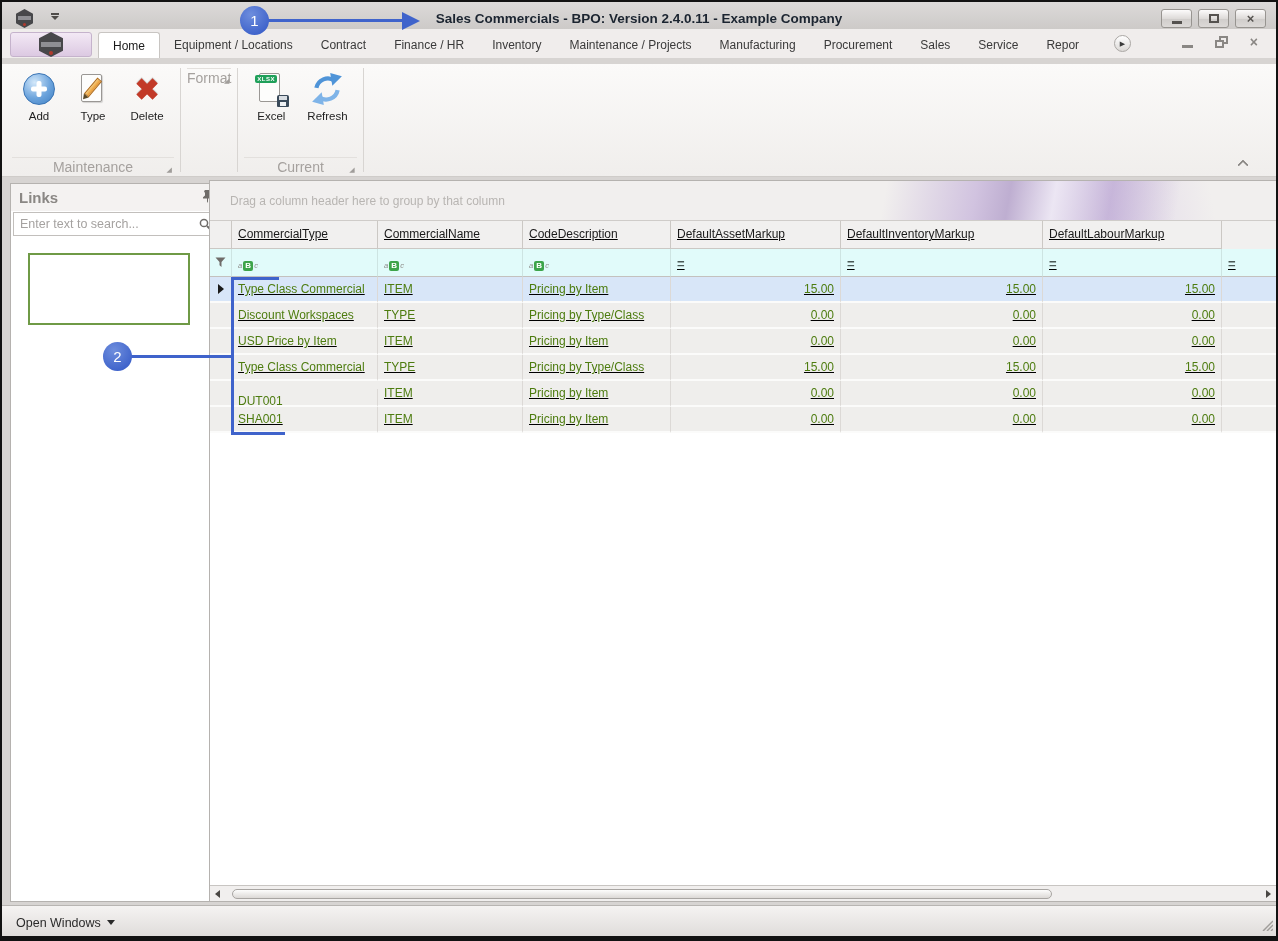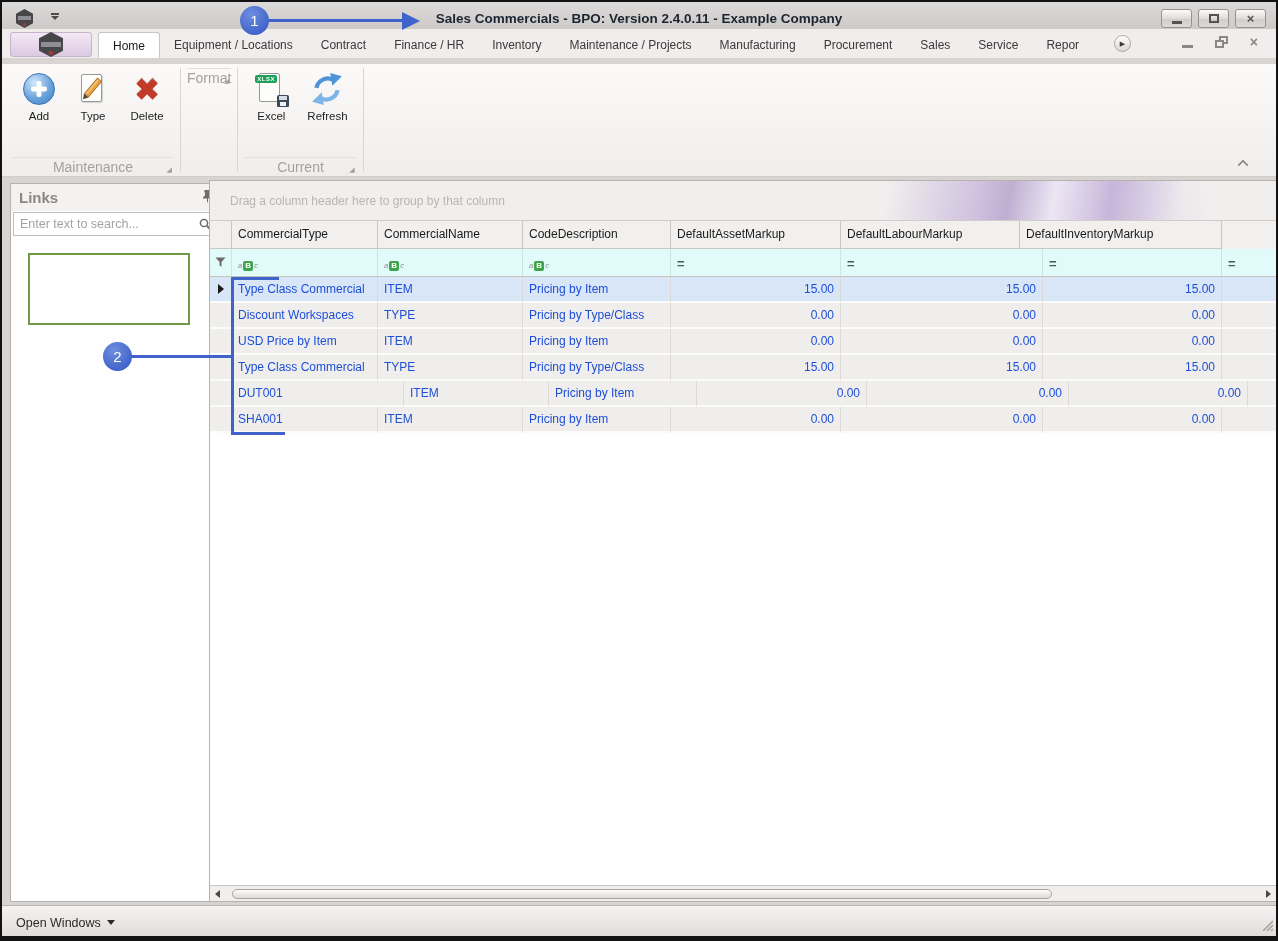--- a/index.html
+++ b/index.html
@@ -104,42 +104,42 @@
   .links-header { height:27px; display:flex; align-items:center; padding:0 8px; background:#f4f2f1; }
   .links-title { flex:1; font-size:15px; font-weight:bold; color:#8a8784; }
   .links-search { margin:1px 2px; height:24px; border:1px solid #c2bfbc; background:#fff; display:flex; align-items:center; }
   .links-search input { flex:1; border:none; outline:none; padding:0 6px; font-size:12.5px; color:#3a3a3a;
     font-family:"Liberation Sans",sans-serif; background:transparent; }
   .links-search input::placeholder { color:#a5a2a0; }
   .links-search .mag { padding-right:6px; display:flex; }
   .tile { position:absolute; left:17px; top:69px; width:162px; height:72px;
     border:2px solid #6f9a46; color:#ffffff; font-size:13px; padding:11px 0 0 14px; }
   
-  .grid { position:absolute; left:207px; top:178px; width:1068px; height:722px; background:#ffffff; border:1px solid #b5b2af; border-right:none; }
+  .grid { position:absolute; left:207px; top:178px; width:1068px; height:722px; background:#ffffff; border:1px solid #b5b2af; border-right:none;text-decoration:underline; }
   .groupby { position:relative; height:40px; background:#f1efee; overflow:hidden; border-bottom:1px solid #cfccc9; }
   .groupby .swoosh { position:absolute; right:0; top:0; width:560px; height:40px;
     background:
       linear-gradient(100deg, transparent 30%, rgba(183,159,212,.55) 46%, rgba(140,110,180,.5) 52%, rgba(236,230,244,.9) 60%, rgba(167,140,200,.45) 70%, transparent 82%),
       linear-gradient(80deg, transparent 55%, rgba(200,180,224,.4) 70%, transparent 88%); }
   .groupby .hint { position:absolute; left:20px; top:0; line-height:40px; font-size:12px; color:#b8b5b2; }
   .gridrow { display:flex; overflow:hidden; }
   .gcell { flex:none; overflow:hidden; white-space:nowrap; }
   .hdr { height:28px; background:#f1f0ef; }
   .hdr .gcell { border-right:1px solid #cbc8c4; border-bottom:1px solid #cbc8c4; font-size:12px; color:#1a1a1a;
     padding:6px 6px 0; }
   .hdr .gcell.ind { background:#f1f0ef; }
   .flt { height:28px; background:#e1fbfa; }
   .flt .gcell { border-right:1px solid #cde4e2; border-bottom:1px solid #c4c1be; padding:5px 6px 0; }
   .flt .gcell.ind { display:flex; align-items:center; justify-content:center; padding:0; }
   .abc-badge { display:inline-flex; align-items:center; gap:1px; font-size:7.5px; color:#8a8784; }
   .abc-badge b { display:inline-flex; width:10px; height:10px; background:#3da44a; border-radius:2px; color:#fff;
     align-items:center; justify-content:center; font-size:8px; }
   .eq-glyph { font-size:13px; font-weight:bold; color:#4c5a57; line-height:14px; }
   .drow { height:26px; background:#efeeec; }
-  .drow .gcell { border-right:1px solid #dcd9d6; border-bottom:2px solid #fbfbfa; font-size:12px; color:#1d4ed8; padding:5px 6px 0; }
+  .drow .gcell { border-right:1px solid #dcd9d6; border-bottom:2px solid #fbfbfa; font-size:12px; color:#4d7c0f; padding:5px 6px 0; }
   .drow .gcell.num { text-align:right; }
   .drow.selected { background:#d8e6f8; }
   .drow .gcell.ind { display:flex; align-items:center; justify-content:center; padding:0; }
   .row-arrow { width:0; height:0; border-top:5px solid transparent; border-bottom:5px solid transparent; border-left:6px solid #1a1a1a; }
   .hscroll { position:absolute; left:0; bottom:0; width:1067px; height:16px; background:#f1efee; border-top:1px solid #c8c5c2;
     display:flex; align-items:center; }
   .sarrow { width:14px; display:flex; align-items:center; justify-content:center; }
   .tri-l { width:0; height:0; border-top:4px solid transparent; border-bottom:4px solid transparent; border-right:5px solid #4a4744; }
   .tri-r { width:0; height:0; border-top:4px solid transparent; border-bottom:4px solid transparent; border-left:5px solid #4a4744; }
   .sthumb { position:absolute; left:22px; top:3px; width:820px; height:10px; border:1px solid #a8a5a2; border-radius:5px;
@@ -303,22 +303,22 @@
     <div class="groupby">
       <div class="swoosh"></div>
       <div class="hint">Drag a column header here to group by that column</div>
     </div>
     <div class="gridrow hdr">
         <div class="gcell ind" style="width: 22px;"></div>
         <div class="gcell" style="width: 146px;">CommercialType</div>
         <div class="gcell" style="width: 145px;">CommercialName</div>
         <div class="gcell" style="width: 148px;">CodeDescription</div>
         <div class="gcell" style="width: 170px;">DefaultAssetMarkup</div>
+        <div class="gcell" style="width: 202px;">DefaultInventoryMarkup</div>
         <div class="gcell" style="width: 179px;">DefaultLabourMarkup</div>
-        <div class="gcell" style="width: 202px;">DefaultInventoryMarkup</div>
         <div class="gcell" style="width: 56px; margin-top: 28px;">DefaultS</div>
       </div>
     <div class="gridrow flt">
         <div class="gcell ind" style="width: 22px;">
           <svg width="11" height="11" viewBox="0 0 11 11">
             <polygon points="0.5,0.5 10.5,0.5 6.5,5 6.5,10 4.5,8.3 4.5,5" fill="#6f6c69"></polygon>
           </svg>
         </div>
         <div class="gcell" style="width: 146px;"><span class="abc-badge">
             <i>a</i>
@@ -378,21 +378,21 @@
           <div class="gcell" style="width: 146px;">Type Class Commercial</div>
           <div class="gcell" style="width: 145px;">TYPE</div>
           <div class="gcell" style="width: 148px;">Pricing by Type/Class</div>
           <div class="gcell num" style="width: 170px;">15.00</div>
           <div class="gcell num" style="width: 202px;">15.00</div>
           <div class="gcell num" style="width: 179px;">15.00</div>
           <div class="gcell num" style="width: 56px;"></div>
         </div>
         <div class="gridrow drow">
           <div class="gcell ind" style="width: 22px;"></div>
-          <div class="gcell" style="width: 172px;">DUT001</div>
+          <div class="gcell" style="width: 146px; margin-top: 8px;">DUT001</div>
           <div class="gcell" style="width: 145px;">ITEM</div>
           <div class="gcell" style="width: 148px;">Pricing by Item</div>
           <div class="gcell num" style="width: 170px;">0.00</div>
           <div class="gcell num" style="width: 202px;">0.00</div>
           <div class="gcell num" style="width: 179px;">0.00</div>
           <div class="gcell num" style="width: 56px;"></div>
         </div>
         <div class="gridrow drow">
           <div class="gcell ind" style="width: 22px;"></div>
           <div class="gcell" style="width: 146px;">SHA001</div>

